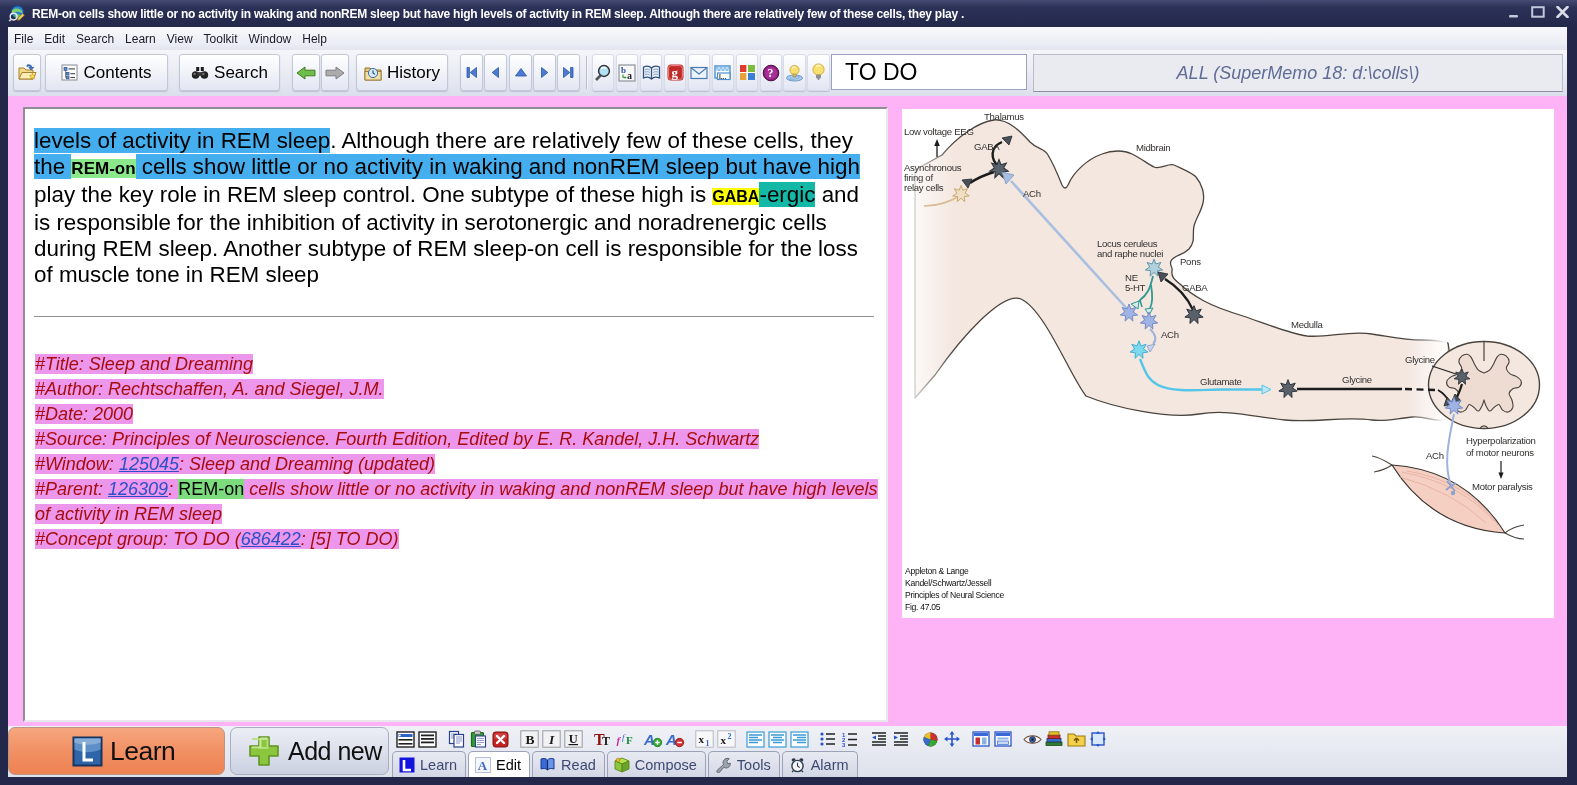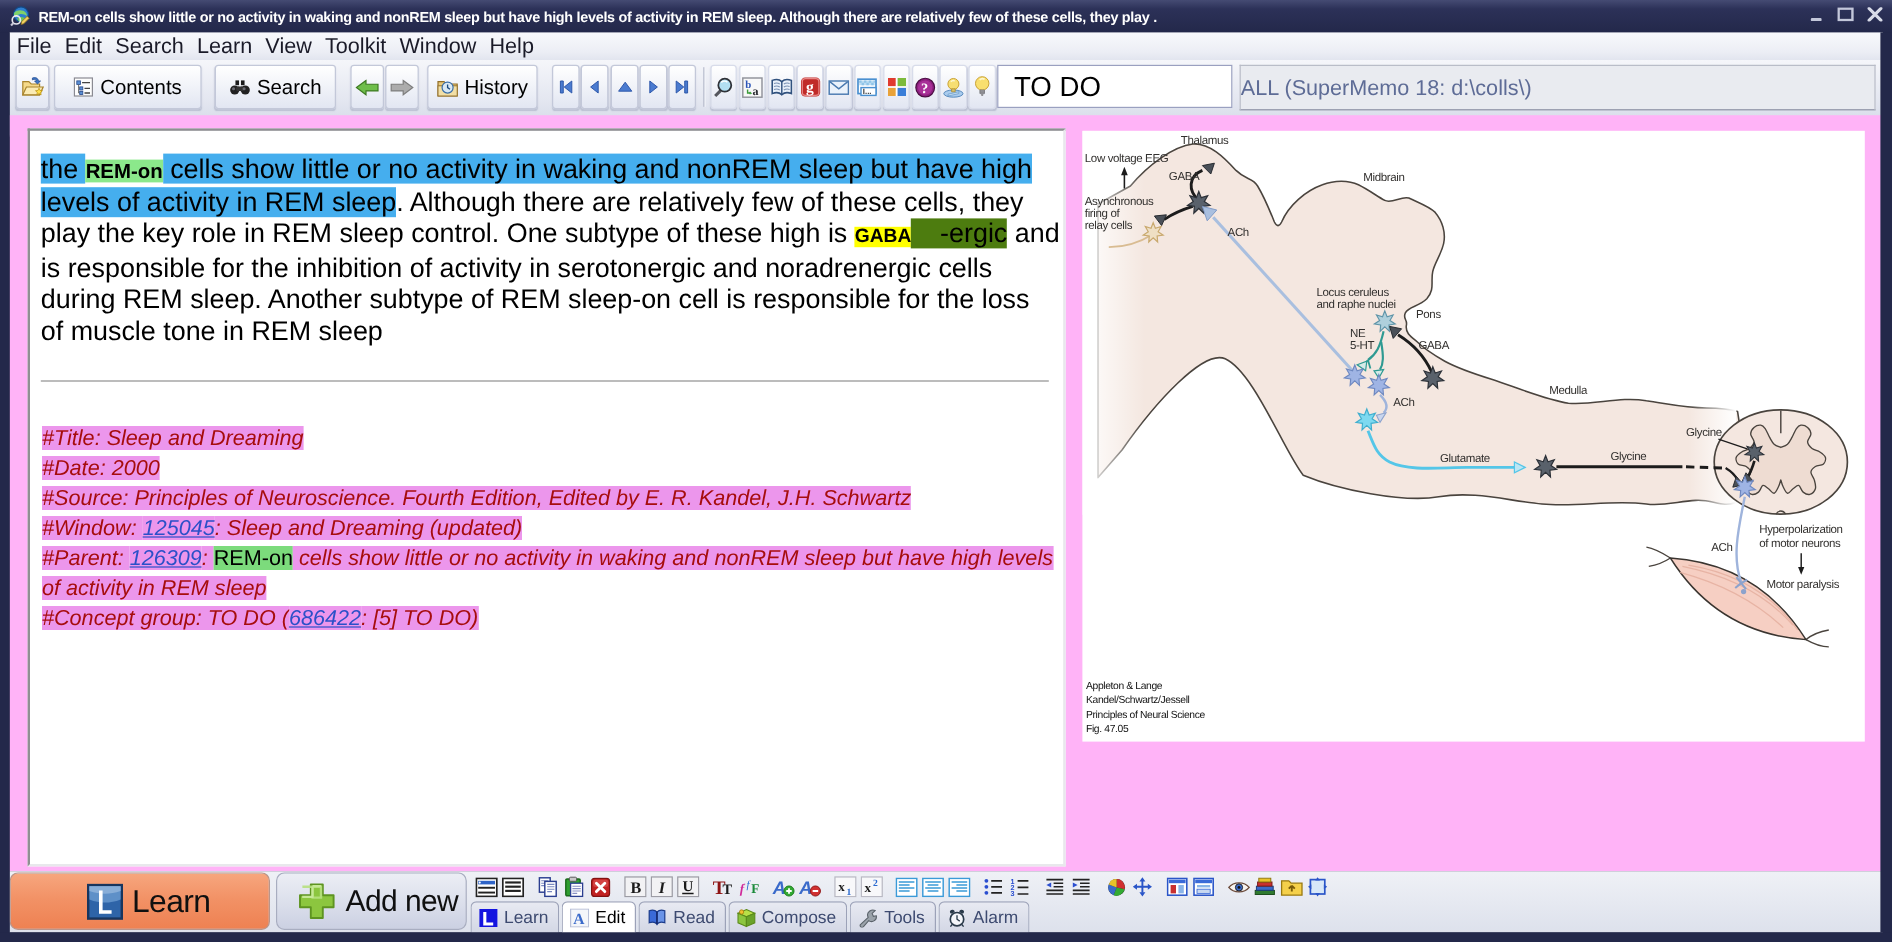--- a/index.html
+++ b/index.html
@@ -13,46 +13,46 @@
   display:flex; align-items:center; }
 .titlebar .app-icon { width:17px; height:17px; margin:0 7px 0 8px; flex:0 0 auto; }
 .titlebar .title-text { color:#FFFFFF; font-size:12px; font-weight:bold; white-space:nowrap; letter-spacing:-0.25px; }
 .win-controls { position:absolute; right:6px; top:3px; display:flex; gap:6px; align-items:center; }
 .win-btn { width:18px; height:18px; display:flex; align-items:center; justify-content:center; color:#C9CCDD; }
 
 
 .menubar { position:absolute; left:8px; top:27px; width:1561px; height:23px;
   background:linear-gradient(#F8F9FC, #ECEEF5 70%, #E2E5EF);
   display:flex; align-items:center; padding-left:2px; }
-.menu-item { font-size:18px; color:#1A1A28; padding:3px 4px; margin-right:3px; }
+.menu-item { font-size:12px; color:#1A1A28; padding:3px 4px; margin-right:3px; }
 
 
 .toolbar { position:absolute; left:8px; top:50px; width:1561px; height:64px;
   background:linear-gradient(#F5F6FA, #E3E6F0 55%, #CFD4E4);
   border-bottom:1px solid #8A8FA3; }
 .tb-btn { position:absolute; top:4px; height:37px; border:1px solid #C3C8D9; border-radius:3px;
   background:linear-gradient(#FFFFFF, #F2F4F9 45%, #E2E6F2);
   display:flex; align-items:center; justify-content:center; gap:5px;
   font-size:17px; color:#000; box-shadow:0 1px 1px rgba(120,128,160,.35); }
 .tb-sep { position:absolute; top:6px; width:1px; height:33px; background:#B9BDCE; box-shadow:1px 0 0 #F4F5FA; }
 .tb-input { position:absolute; left:823px; top:4px; width:196px; height:36px; border:1px solid #9AA0C0;
   background:#fff; font-family:"Liberation Sans",sans-serif; font-size:23px; color:#000; padding:0 13px; }
 .tb-status { position:absolute; left:1025px; top:4px; width:530px; height:38px; background:#E9EBF0;
-  border:1px solid #B9BDC8; border-bottom-color:#8A8FA3; display:flex; align-items:center; justify-content:flex-start;
-  font-size:18px; color:#5E6C96; }
+  border:1px solid #B9BDC8; border-bottom-color:#8A8FA3; display:flex; align-items:center; justify-content:center;
+  font-size:18px; color:#5E6C96;font-style:italic; }
 
 
 .main { position:absolute; left:8px; top:96px; width:1561px; height:630px; background:#FFB3F7; }
 .editor { position:absolute; left:15px; top:11px; width:865px; height:615px; background:#fff;
   border:2px solid; border-color:#8F8F93 #E8E8EC #E8E8EC #8F8F93; overflow:hidden; }
 .edit-text { padding:19px 14px 0 9px; font-size:22.4px; line-height:26px; color:#000; }
 .edit-text .ln { white-space:nowrap; }
 .hb  { background:#45AEEE; }
 .hg  { background:#8BE88B; }
-.hgb { background:#4d7c0f;padding-left:24px; }
+.hgb { background:#14b8a6; }
 .hy  { background:#FFFF00; }
 .sm  { font-size:17px; font-weight:bold; letter-spacing:0; }
 .sm2 { font-size:16px; font-weight:bold; }
 .editor hr { border:none; border-top:1px solid #909090; margin:28px 12px 0 9px; }
 .refs { margin-top:35px; padding-left:10px; font-size:18px; line-height:25px; font-style:italic; color:#A60D0D; }
 .refs .ln { white-space:nowrap; }
 .rv { background:#EC96EC; }
 .lk { color:#2B50C8; text-decoration:underline; }
 .rg { background:#7CDB7C; color:#000; font-style:normal; }
 
@@ -293,30 +293,31 @@
     </div>
     <input class="tb-input" value="TO DO" style="">
     <div class="tb-status">
       <span>ALL (SuperMemo 18: d:\colls\)</span>
     </div>
   </div>
 
   <div class="main">
     <div class="editor">
       <div class="edit-text">
+          <div class="ln"><span class="hb">levels of activity in REM sleep</span><span>. Although there are relatively few of these cells, they</span></div>
           <div class="ln"><span class="hb">the </span><span class="hg sm">REM-on</span><span class="hb"> cells show little or no activity in waking and nonREM sleep but have high</span></div>
-          <div class="ln"><span class="hb">levels of activity in REM sleep</span><span>. Although there are relatively few of these cells, they</span></div>
           <div class="ln"><span>play the key role in REM sleep control. One subtype of these high is </span><span class="hy sm2">GABA</span><span class="hgb">-ergic</span><span> and</span></div>
           <div class="ln"><span>is responsible for the inhibition of activity in serotonergic and noradrenergic cells</span></div>
           <div class="ln"><span>during REM sleep. Another subtype of REM sleep-on cell is responsible for the loss</span></div>
           <div class="ln"><span>of muscle tone in REM sleep</span></div>
         </div>
       <hr>
       <div class="refs">
           <div class="ln"><span class="rv">#Title: Sleep and Dreaming</span></div>
+          <div class="ln"><span class="rv">#Author: Rechtschaffen, A. and Siegel, J.M.</span></div>
           <div class="ln"><span class="rv">#Date: 2000</span></div>
           <div class="ln"><span class="rv">#Source: Principles of Neuroscience. Fourth Edition, Edited by E. R. Kandel, J.H. Schwartz</span></div>
           <div class="ln"><span class="rv">#Window: </span><span class="rv lk">125045</span><span class="rv">: Sleep and Dreaming (updated)</span></div>
           <div class="ln"><span class="rv">#Parent: </span><span class="rv lk">126309</span><span class="rv">: </span><span class="rg">REM-on</span><span class="rv"> cells show little or no activity in waking and nonREM sleep but have high levels</span></div>
           <div class="ln"><span class="rv">of activity in REM sleep</span></div>
           <div class="ln"><span class="rv">#Concept group: TO DO (</span><span class="rv lk">686422</span><span class="rv">: [5] TO DO)</span></div>
         </div>
     </div>
     <div class="image-panel">
       <svg width="640" height="509" viewBox="0 0 640 509">

